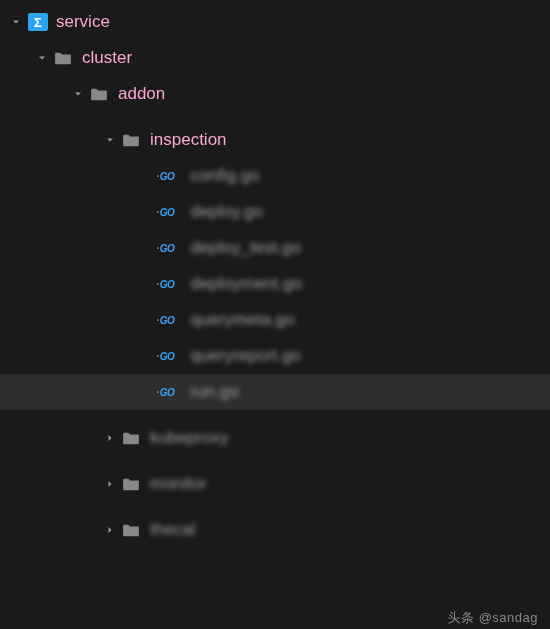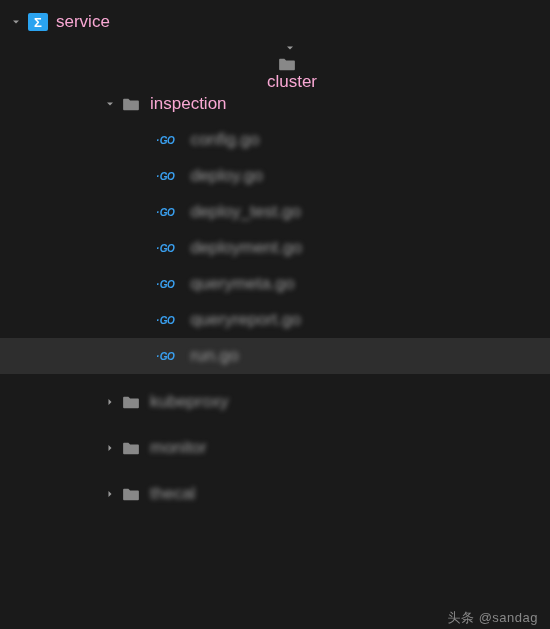--- a/index.html
+++ b/index.html
@@ -19,21 +19,21 @@
       align-items: center;
       height: 36px;
       padding-left: 8px;
       cursor: pointer;
       white-space: nowrap;
     }
     .row.selected {
       background: #2e2e2e;
     }
     .indent-0 { padding-left: 8px; }
-    .indent-1 { padding-left: 34px; flex-direction: column; }
+    .indent-1 { padding-left: 34px; }
     .indent-2 { padding-left: 70px; }
     .indent-3 { padding-left: 102px; margin-top: 10px; }
     .indent-4 { padding-left: 136px; }
     .chevron {
       width: 16px;
       height: 16px;
       display: inline-flex;
       align-items: center;
       justify-content: center;
       margin-right: 4px;
@@ -108,20 +108,33 @@
         </svg>
     </span>
     <span class="folder-icon">
       <svg viewBox="0 0 20 16" fill="#888">
           <path d="M2 2h5l2 2h9a1 1 0 011 1v9a1 1 0 01-1 1H2a1 1 0 01-1-1V3a1 1 0 011-1z"></path>
         </svg>
     </span>
     <span class="label">cluster</span>
   </div>
 
+  <div class="row indent-2">
+    <span class="chevron">
+      <svg viewBox="0 0 16 16" fill="currentColor">
+          <path d="M4 6l4 4 4-4z"></path>
+        </svg>
+    </span>
+    <span class="folder-icon">
+      <svg viewBox="0 0 20 16" fill="#888">
+          <path d="M2 2h5l2 2h9a1 1 0 011 1v9a1 1 0 01-1 1H2a1 1 0 01-1-1V3a1 1 0 011-1z"></path>
+        </svg>
+    </span>
+    <span class="label">addon</span>
+  </div>
 
   <div class="row indent-3">
     <span class="chevron">
       <svg viewBox="0 0 16 16" fill="currentColor">
           <path d="M4 6l4 4 4-4z"></path>
         </svg>
     </span>
     <span class="folder-icon">
       <svg viewBox="0 0 20 16" fill="#888">
           <path d="M2 2h5l2 2h9a1 1 0 011 1v9a1 1 0 01-1 1H2a1 1 0 01-1-1V3a1 1 0 011-1z"></path>

